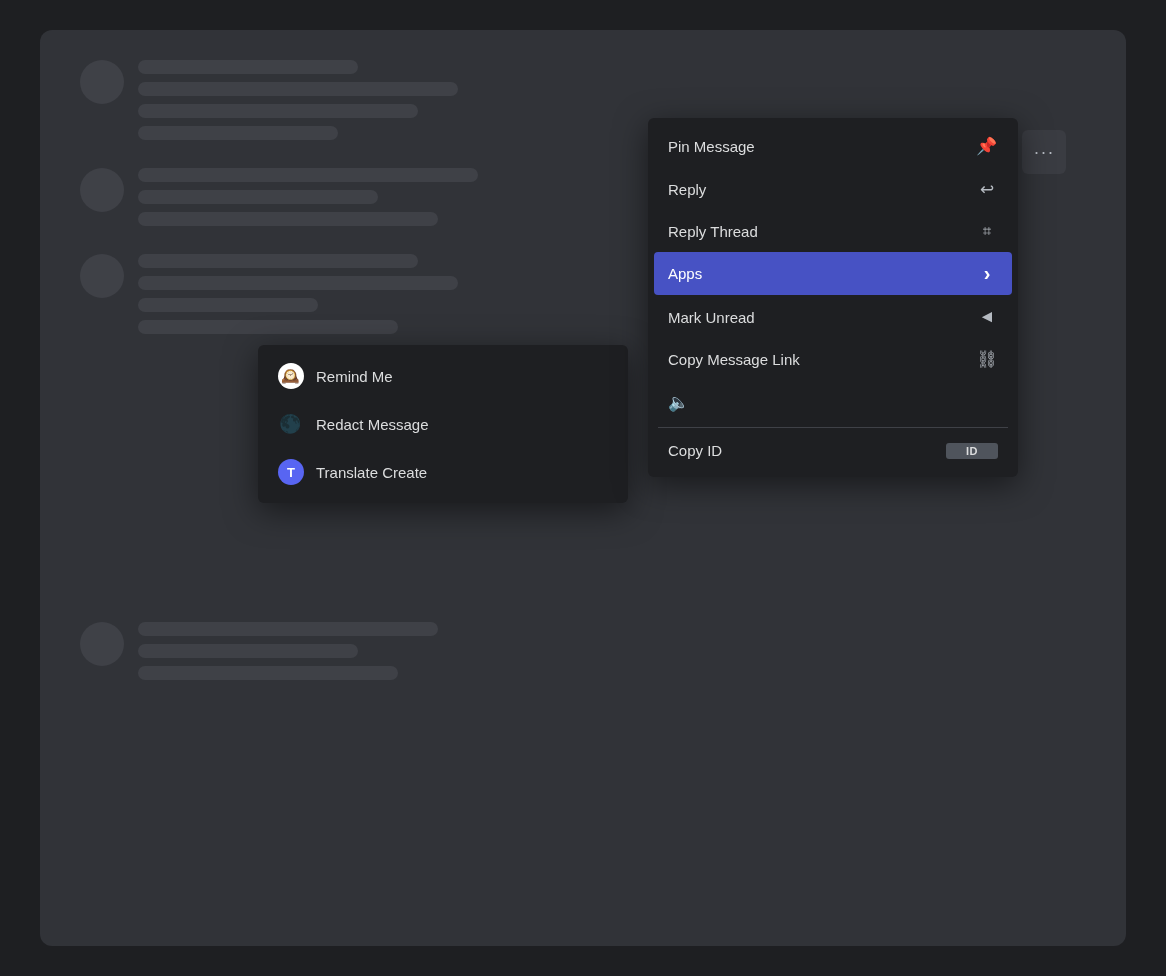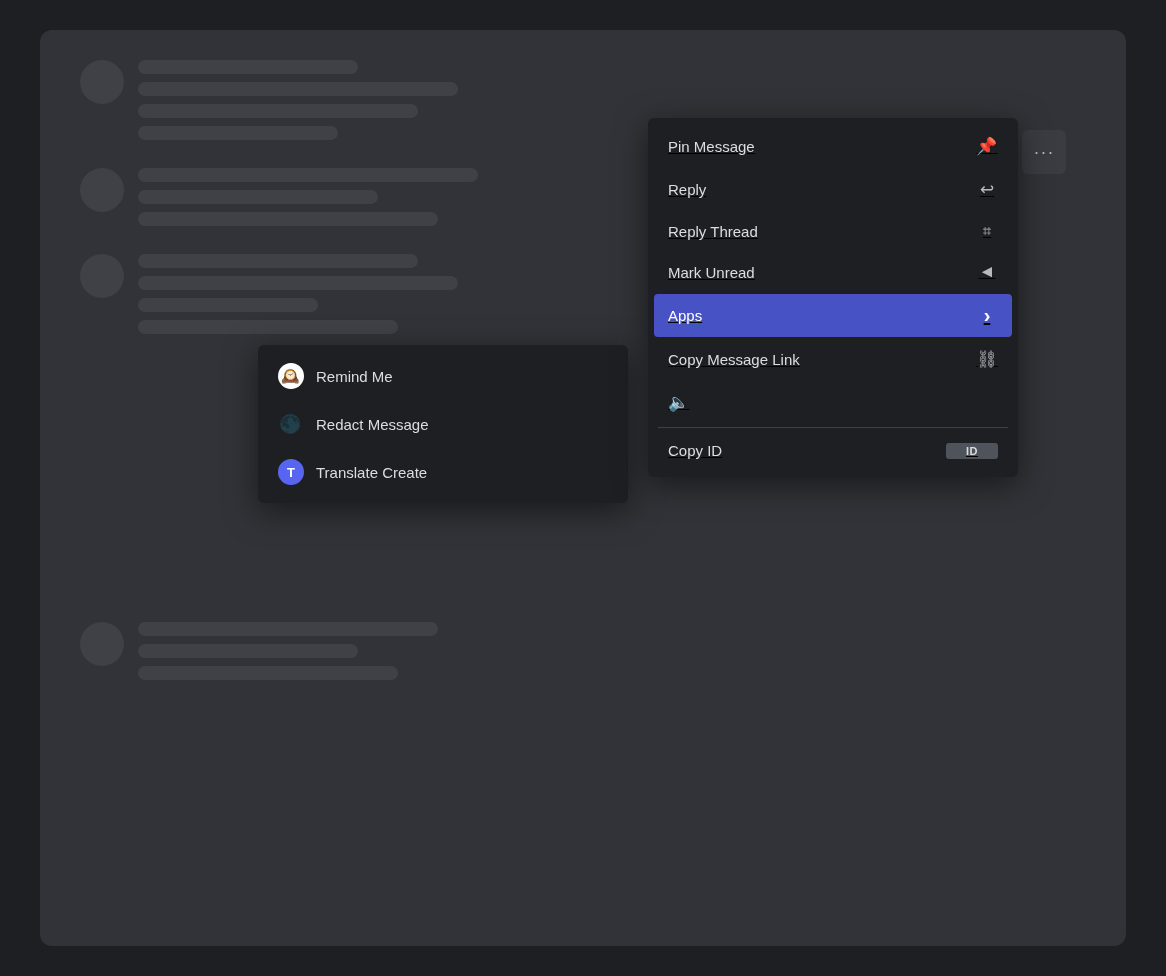--- a/index.html
+++ b/index.html
@@ -139,21 +139,20 @@
     .context-menu {
       position: absolute;
       top: 88px;
       left: 608px;
       width: 370px;
       background: #1e1f22;
       border-radius: 6px;
       padding: 6px 0;
       box-shadow: 0 8px 32px rgba(0,0,0,0.5);
       z-index: 10;
-      text-decoration: underline;
     }
 
     .menu-item {
       display: flex;
       align-items: center;
       justify-content: space-between;
       padding: 10px 14px;
       cursor: pointer;
       border-radius: 4px;
       margin: 2px 6px;
@@ -275,31 +274,31 @@
     <div class="menu-item">
       <span class="menu-item-label">Reply</span>
       <span class="menu-item-icon">↩</span>
     </div>
 
     <div class="menu-item">
       <span class="menu-item-label">Reply Thread</span>
       <span class="menu-item-icon" style="font-size:15px;">⌗</span>
     </div>
 
-    <div class="menu-item">
-      <span class="menu-item-label">Mark Unread</span>
-      <span class="menu-item-icon">◄</span>
-    </div>
-
     <div class="menu-item active">
       <span class="menu-item-label">Apps</span>
       <span class="menu-item-icon" style="font-size:20px; font-weight:bold;">›</span>
     </div>
 
     <div class="menu-item">
+      <span class="menu-item-label">Mark Unread</span>
+      <span class="menu-item-icon">◄</span>
+    </div>
+
+    <div class="menu-item">
       <span class="menu-item-label">Copy Message Link</span>
       <span class="menu-item-icon">⛓</span>
     </div>
 
     <div class="menu-item">
       <span class="menu-item-icon">🔈</span>
     </div>
 
     <div class="menu-separator"></div>
 

